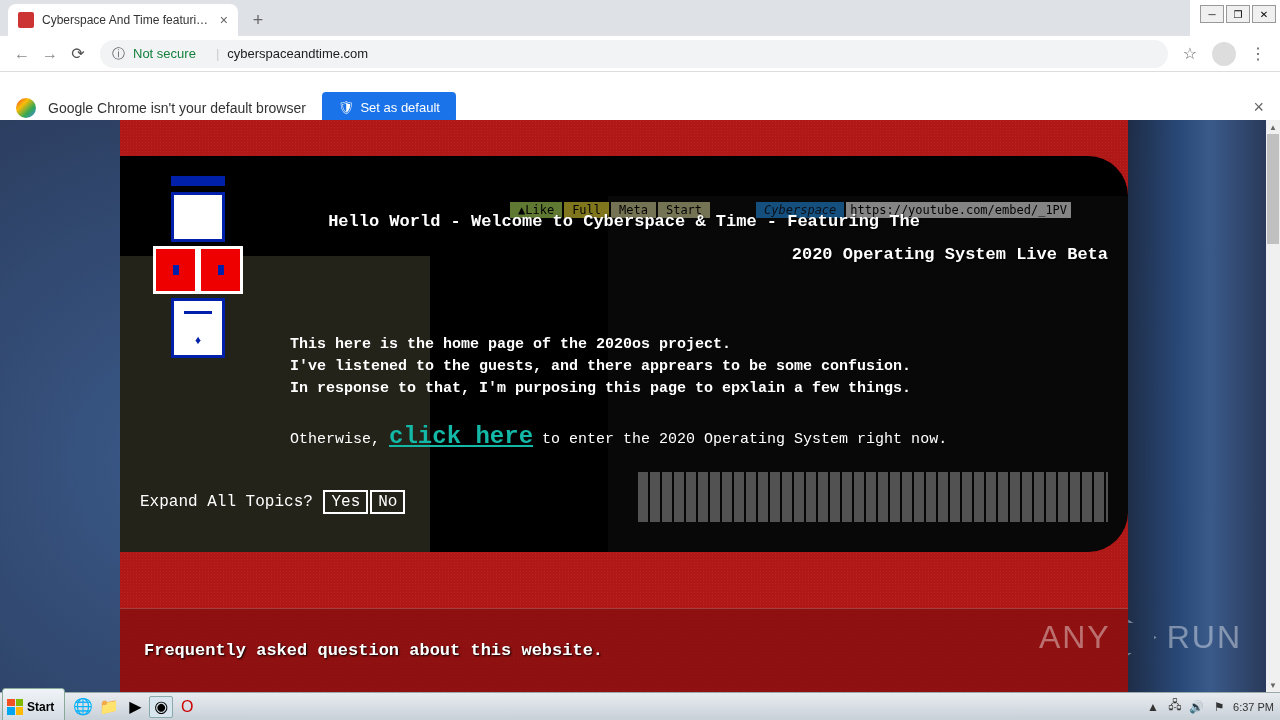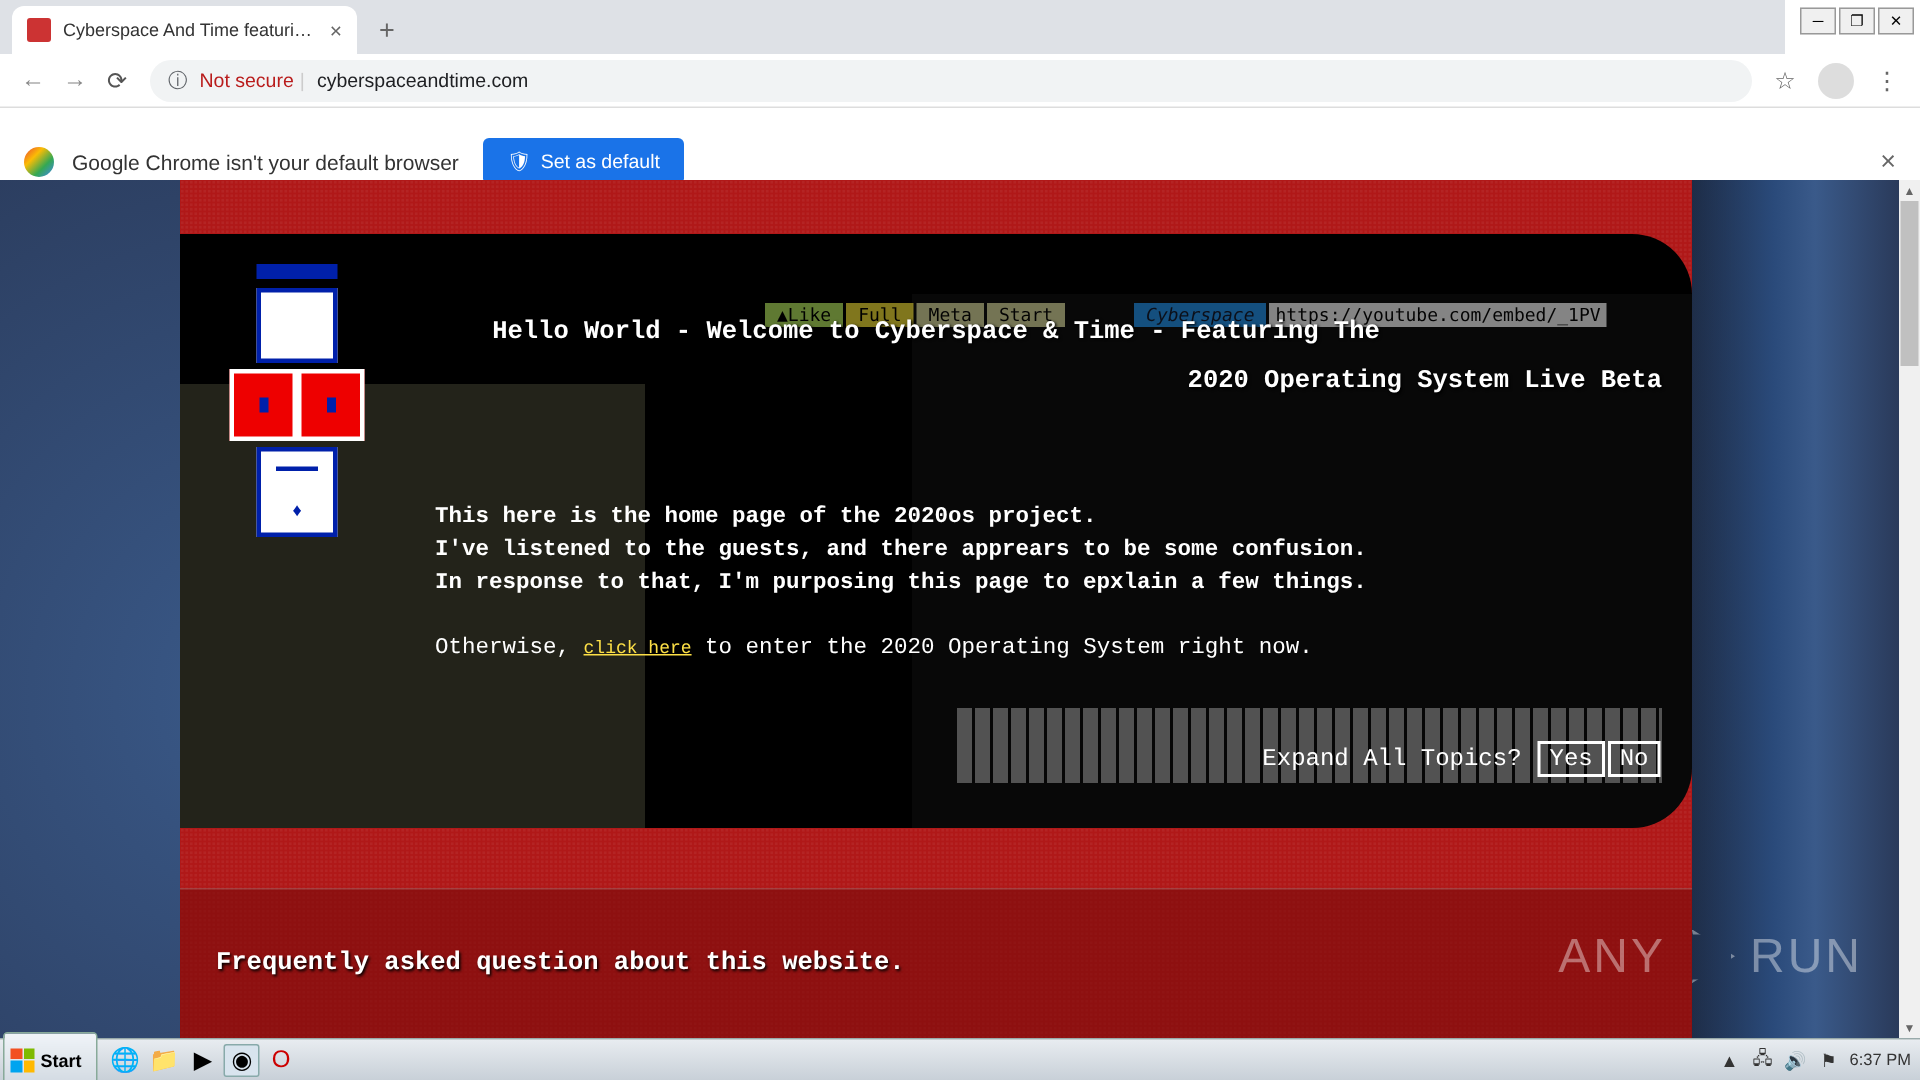--- a/index.html
+++ b/index.html
@@ -15,21 +15,21 @@
 .tab-favicon { width: 16px; height: 16px; background: #c33; margin-right: 8px; border-radius: 2px; }
 .tab-title { flex: 1; white-space: nowrap; overflow: hidden; text-overflow: ellipsis; }
 .tab-close { font-size: 14px; color: #666; cursor: pointer; margin-left: 6px; }
 .new-tab { width: 28px; height: 28px; display: flex; align-items: center; justify-content: center; font-size: 18px; color: #666; cursor: pointer; margin-left: 6px; margin-bottom: 2px; }
 
 
 .toolbar { position: absolute; top: 36px; left: 0; right: 0; height: 36px; background: #fff; border-bottom: 1px solid #ddd; display: flex; align-items: center; padding: 0 8px; }
 .nav-icon { width: 28px; height: 28px; display: flex; align-items: center; justify-content: center; color: #888; cursor: pointer; font-size: 16px; }
 .nav-icon.active { color: #555; }
 .address-bar { flex: 1; height: 28px; background: #f1f3f4; border-radius: 14px; display: flex; align-items: center; padding: 0 12px; margin: 0 8px; font-size: 13px; color: #5f6368; }
-.not-secure { color: #b91c1c; margin-right: 4px; }
+.not-secure { color: #15803d; margin-right: 20px; }
 .url-text { color: #202124; }
 .toolbar-right { display: flex; align-items: center; gap: 8px; }
 .star-icon, .avatar-icon, .menu-icon { width: 28px; height: 28px; display: flex; align-items: center; justify-content: center; cursor: pointer; color: #666; }
 .avatar-icon { background: #ddd; border-radius: 50%; width: 24px; height: 24px; }
 
 
 .infobar { position: absolute; top: 84px; left: 0; right: 0; height: 48px; background: #fff; border-bottom: 1px solid #ddd; display: flex; align-items: center; padding: 0 16px; }
 .infobar-icon { width: 20px; height: 20px; border-radius: 50%; background: linear-gradient(135deg,#ea4335 0%,#fbbc05 33%,#34a853 66%,#4285f4 100%); margin-right: 12px; }
 .infobar-text { font-size: 14px; color: #333; }
 .set-default-btn { margin-left: 16px; background: #1a73e8; color: #fff; border: none; padding: 8px 16px; border-radius: 4px; font-size: 13px; cursor: pointer; display: flex; align-items: center; gap: 6px; }
@@ -59,36 +59,36 @@
 .faded-bg { position: absolute; left: 0; top: 100px; width: 310px; height: 296px; opacity: 0.25; background: #8a8a66; }
 .faded-bg2 { position: absolute; right: 0; top: 40px; width: 520px; height: 356px; opacity: 0.15; background: #333; }
 .piano { position: absolute; right: 20px; bottom: 30px; width: 470px; height: 50px; opacity: 0.3; background: repeating-linear-gradient(90deg, #fff 0, #fff 10px, #000 10px, #000 12px); }
 
 
 .card-content { position: relative; z-index: 2; font-family: "Courier New", monospace; color: #fff; }
 .hello-line { text-align: center; font-size: 17px; font-weight: bold; margin-top: 36px; text-shadow: 1px 1px 2px #000; }
 .hello-line2 { text-align: right; font-size: 17px; font-weight: bold; margin-top: 14px; text-shadow: 1px 1px 2px #000; }
 .body-text { margin-top: 70px; margin-left: 150px; font-size: 15px; line-height: 1.45; white-space: pre; font-weight: bold; }
 .otherwise { margin-top: 24px; margin-left: 150px; font-size: 15px; }
-.click-here { color: #fde047; text-decoration: underline; font-size: 12px; font-weight: normal; cursor: pointer; }
-.expand-row { margin-top: 54px; text-align: right; font-size: 16px; }
+.click-here { color: #14b8a6; text-decoration: underline; font-size: 24px; font-weight: bold; cursor: pointer; }
+.expand-row { margin-top: 40px; text-align: left; font-size: 16px; }
 .expand-btn { display: inline-block; border: 2px solid #fff; padding: 1px 6px; margin: 0 1px; cursor: pointer; }
 
 
 .top-tabs { position: absolute; left: 390px; top: 46px; display: flex; gap: 2px; opacity: 0.5; }
 .top-tab { padding: 1px 8px; font-size: 12px; font-family: monospace; }
 .top-tab.like { background: #bef264; }
 .top-tab.full { background: #ffeb3b; }
 .top-tab.meta { background: #e0e0a0; }
 .top-tab.menu { background: #e0e0a0; }
 .top-tab.cyber { background: #2196f3; color: #0f172a; font-style: italic; margin-left: 44px; }
 .yt-url { background: #fff; color: #000; padding: 1px 4px; font-size: 12px; font-family: monospace; }
 
 
-.faq-bar { position: absolute; left: 0; right: 0; bottom: 0; height: 100px; background: linear-gradient(rgba(120,10,10,0.6), rgba(120,10,10,0.6)); border-top: 1px solid rgba(255,255,255,0.2); display: flex; align-items: center; padding-left: 24px; }
+.faq-bar { position: absolute; left: 0; right: 0; bottom: 0; height: 84px; background: linear-gradient(rgba(120,10,10,0.6), rgba(120,10,10,0.6)); border-top: 1px solid rgba(255,255,255,0.2); display: flex; align-items: center; padding-left: 24px; }
 .faq-text { font-family: "Courier New", monospace; color: #fff; font-size: 17px; font-weight: bold; text-shadow: 1px 1px 2px #000; }
 
 
 .anyrun { position: absolute; right: 24px; bottom: 36px; color: rgba(255,255,255,0.4); font-size: 32px; font-weight: 300; letter-spacing: 2px; display: flex; align-items: center; gap: 10px; }
 .anyrun-tri { width: 36px; height: 36px; border: 3px solid rgba(255,255,255,0.4); transform: rotate(0deg); clip-path: polygon(20% 0%, 100% 50%, 20% 100%, 30% 50%); }
 
 
 .vscroll { position: absolute; top: 120px; right: 0; bottom: 28px; width: 14px; background: #f0f0f0; }
 .vscroll-thumb { position: absolute; top: 14px; left: 1px; right: 1px; height: 110px; background: #c0c0c0; }
 .vscroll-btn { position: absolute; left: 0; right: 0; height: 14px; background: #f0f0f0; display:flex; align-items:center; justify-content:center; font-size:8px; color:#666; }

